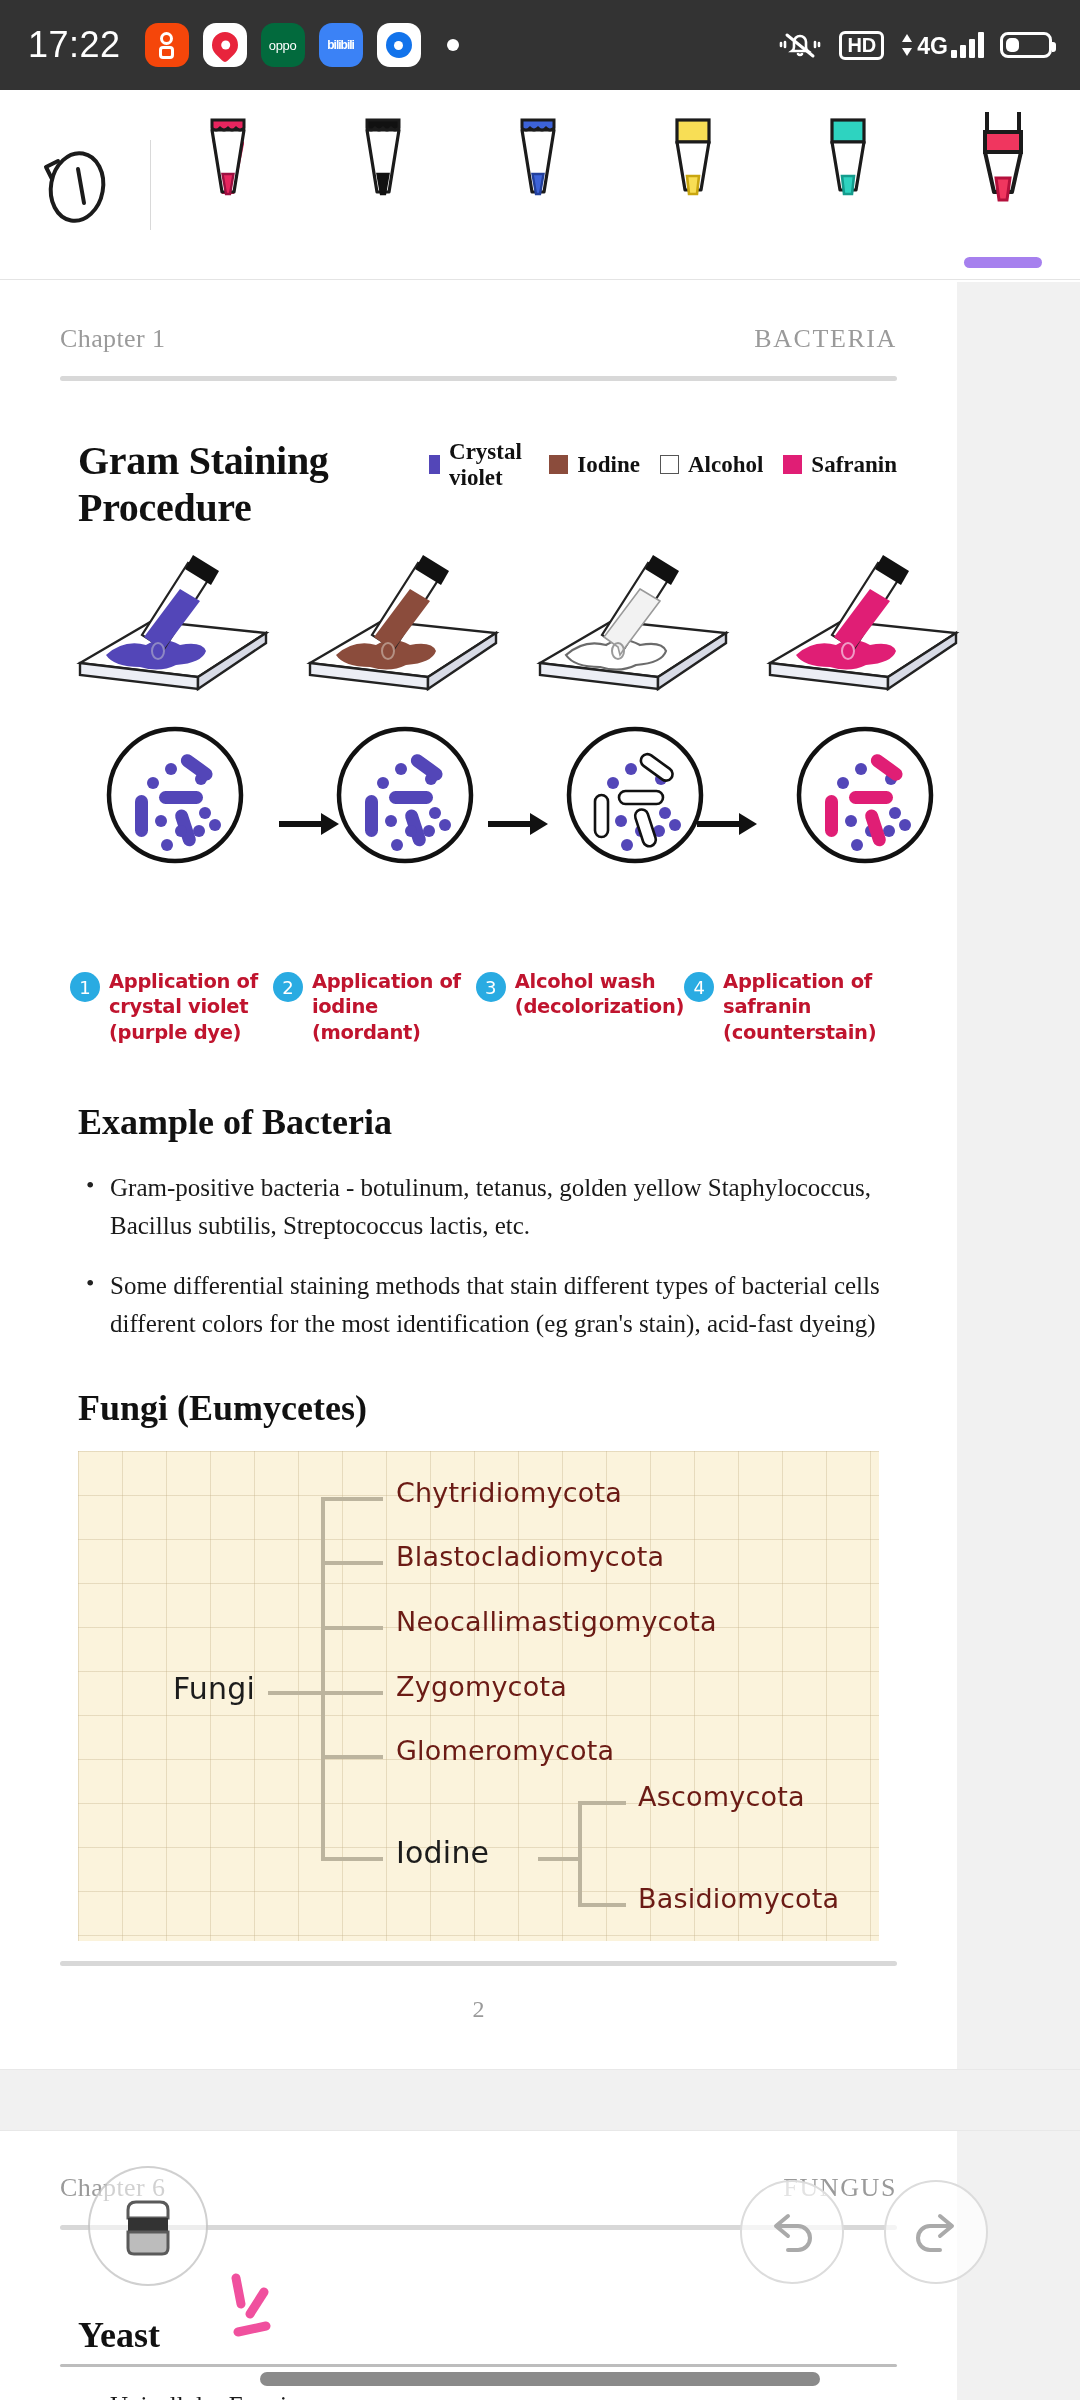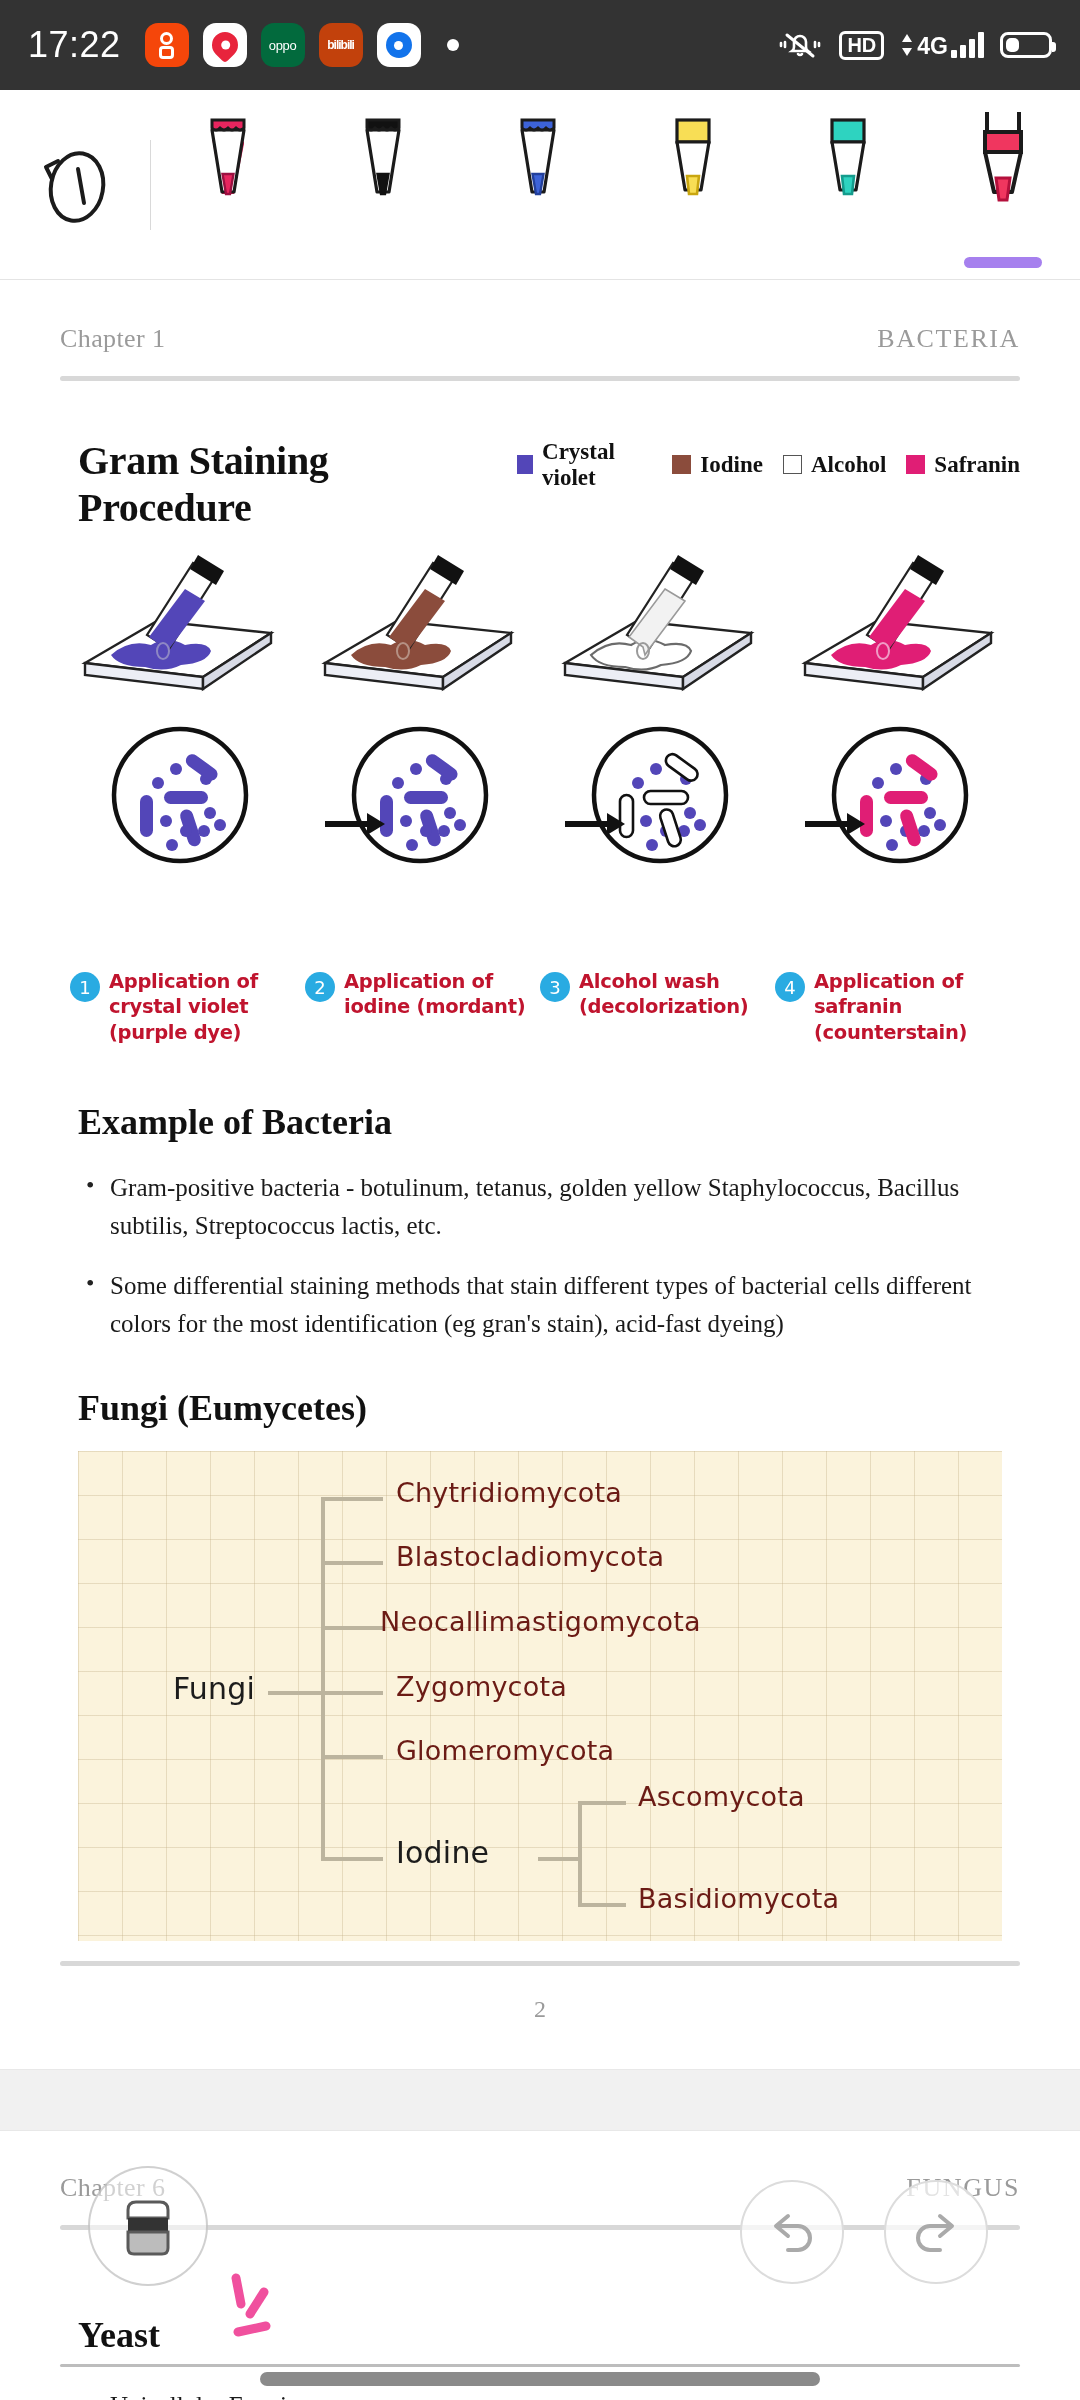--- a/index.html
+++ b/index.html
@@ -30,21 +30,21 @@
   .app-kuaishou .k1{width:13px;height:13px;border:3px solid #fff;border-radius:50%;}
   .app-kuaishou .kwrap{display:flex;flex-direction:column;gap:1px;align-items:center;}
   .app-kuaishou .k2{width:15px;height:13px;border:3px solid #fff;border-radius:4px;}
   .app-map{ background:#ffffff; }
   .app-map .pin{
     width:26px;height:26px;background:#E8243C;border-radius:50% 50% 50% 4px;
     transform:rotate(-45deg);display:flex;align-items:center;justify-content:center;
   }
   .app-map .pin i{width:9px;height:9px;background:#fff;border-radius:50%;display:block;}
   .app-oppo{ background:#026A3D; font-size:13px; letter-spacing:-.3px;}
-  .app-bili{ background:#c2410c; font-size:12px; letter-spacing:-1px; font-weight:bold;}
+  .app-bili{ background:#3b82f6; font-size:12px; letter-spacing:-1px; font-weight:bold;}
   .app-browser{ background:#ffffff; }
   .app-browser .bo{
     width:26px;height:26px;border-radius:50%;background:#1273EB;
     display:flex;align-items:center;justify-content:center;
   }
   .app-browser .bo i{width:9px;height:9px;border-radius:50%;background:#fff;display:block;}
   .sb-dot{ width:12px;height:12px;border-radius:50%;background:#fff;margin-left:12px; }
   .sb-right{ display:flex;align-items:center;gap:16px; }
   .sb-right svg{ display:block; }
   .hd-badge{
@@ -74,21 +74,21 @@
   .tb-sep{ width:1px;height:90px;background:#d9d9d9; }
   .pens{ flex:1;display:flex;align-items:flex-start;justify-content:space-around;height:100%;padding-top:18px;}
   .pen{ position:relative;width:120px;display:flex;flex-direction:column;align-items:center;cursor:pointer; }
   .pen svg{ display:block; }
   .pen .sel-bar{
     position:absolute;bottom:-40px;width:78px;height:11px;border-radius:6px;background:#A680EE;
   }
 
   
   .doc{ position:absolute;top:282px;left:0;width:1080px;height:2118px;overflow:hidden;background:#f1f1f1;}
-  .page{ background:#fff;width:1080px;padding:0 60px; }
+  .page{ background:#fff;width:957px;padding:0 60px; }
   .page-head{
     display:flex;justify-content:space-between;align-items:baseline;
     padding-top:42px;color:#9a9a9a;font-size:26px;letter-spacing:.4px;
   }
   .page-head .right{ letter-spacing:1.6px; }
   .head-rule{ height:5px;background:#d8d8d8;border-radius:3px;margin-top:22px; }
 
   h1.title{ font-size:40px;font-weight:bold;letter-spacing:-.3px;color:#111; }
   .title-row{ display:flex;align-items:baseline;gap:26px;margin-top:56px;padding-left:18px; }
   .legend{ display:flex;align-items:center;gap:20px;font-weight:bold; }
@@ -512,21 +512,21 @@
       <div class="ln" style="left:243px;top:304px;width:62px;height:4px;"></div>
       <div class="ln" style="left:243px;top:406px;width:62px;height:4px;"></div>
       <div class="ln" style="left:460px;top:406px;width:42px;height:4px;"></div>
       <div class="ln" style="left:500px;top:350px;width:4px;height:106px;"></div>
       <div class="ln" style="left:500px;top:350px;width:48px;height:4px;"></div>
       <div class="ln" style="left:500px;top:452px;width:48px;height:4px;"></div>
 
       <span class="hw dark" style="left:95px;top:220px;font-size:30px;">Fungi</span>
       <span class="hw" style="left:318px;top:26px;">Chytridiomycota</span>
       <span class="hw" style="left:318px;top:90px;">Blastocladiomycota</span>
-      <span class="hw" style="left:302px;top:155px;">Neocallimastigomycota</span>
+      <span class="hw" style="left:318px;top:155px;">Neocallimastigomycota</span>
       <span class="hw" style="left:318px;top:220px;">Zygomycota</span>
       <span class="hw" style="left:318px;top:284px;">Glomeromycota</span>
       <span class="hw dark" style="left:318px;top:384px;font-size:30px;">Iodine</span>
       <span class="hw" style="left:560px;top:330px;">Ascomycota</span>
       <span class="hw" style="left:560px;top:432px;">Basidiomycota</span>
     </div>
 
     <div class="foot-rule"></div>
     <div class="page-foot">2</div>
   </div>

